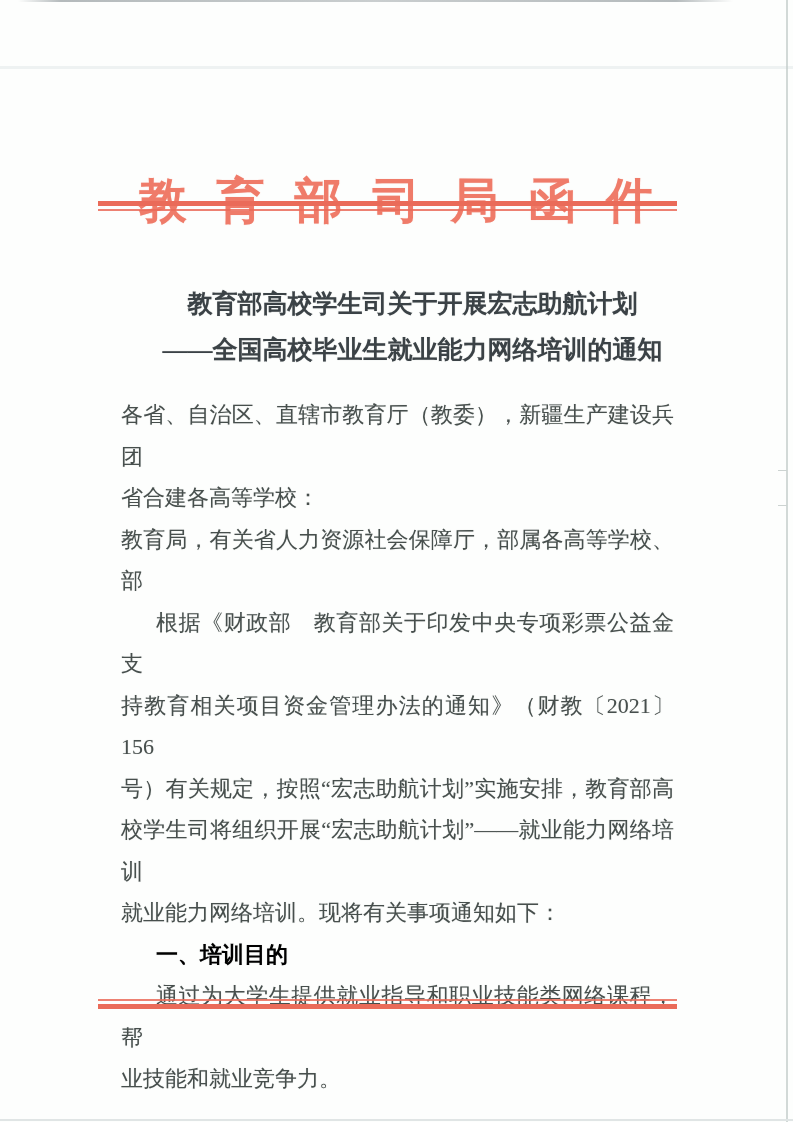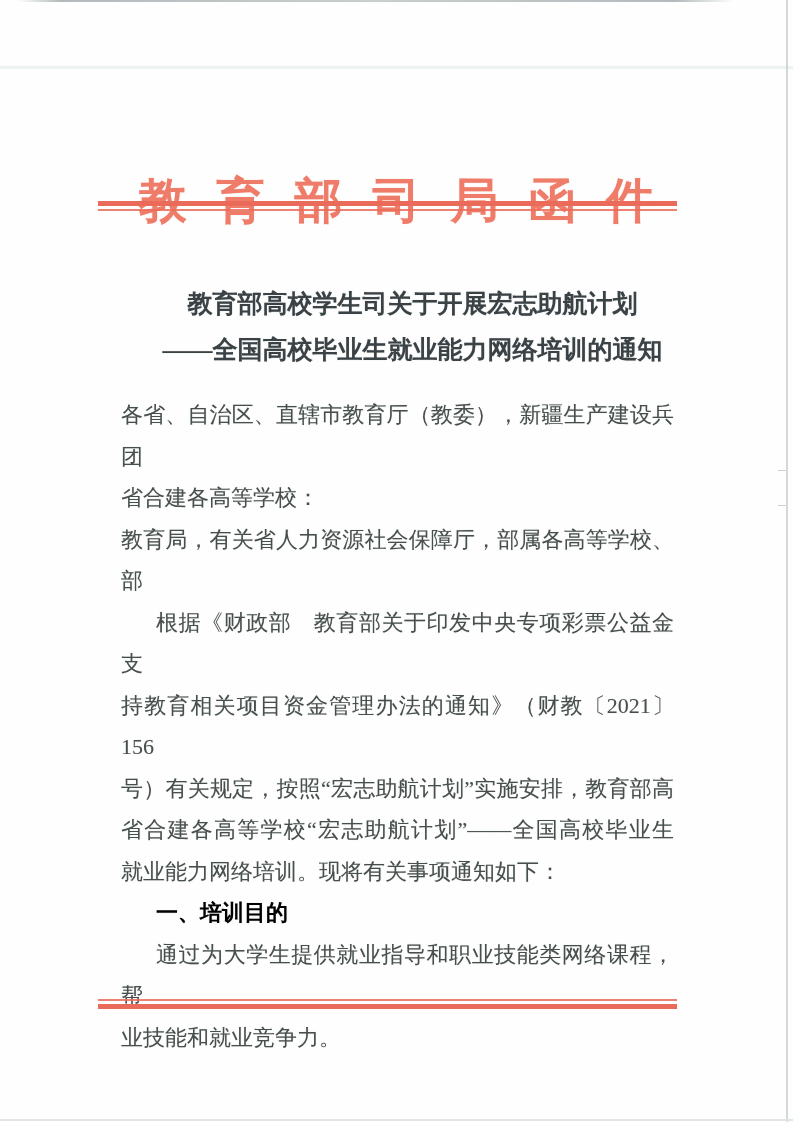--- a/index.html
+++ b/index.html
@@ -113,21 +113,21 @@
     <div>——全国高校毕业生就业能力网络培训的通知</div>
   </div>
 
   <div class="doc-body">
       <div class="line full">各省、自治区、直辖市教育厅（教委），新疆生产建设兵团</div>
       <div class="line end">省合建各高等学校：</div>
       <div class="line full">教育局，有关省人力资源社会保障厅，部属各高等学校、部</div>
       <div class="line full-indent">根据《财政部　教育部关于印发中央专项彩票公益金支</div>
       <div class="line full">持教育相关项目资金管理办法的通知》（财教〔2021〕156</div>
       <div class="line full">号）有关规定，按照“宏志助航计划”实施安排，教育部高</div>
-      <div class="line full">省合建各高等学校“宏志助航计划”——全国高校毕业生</div>
+      <div class="line full">校学生司将组织开展“宏志助航计划”——就业能力网络培训</div>
       <div class="line end">就业能力网络培训。现将有关事项通知如下：</div>
       <div class="line heading">一、培训目的</div>
       <div class="line full-indent">通过为大学生提供就业指导和职业技能类网络课程，帮</div>
       <div class="line end">业技能和就业竞争力。</div>
     </div>
 
   <div class="rule rule-bottom">
     <div class="bar-thin"></div>
     <div class="bar-gap"></div>
     <div class="bar-thick"></div>

